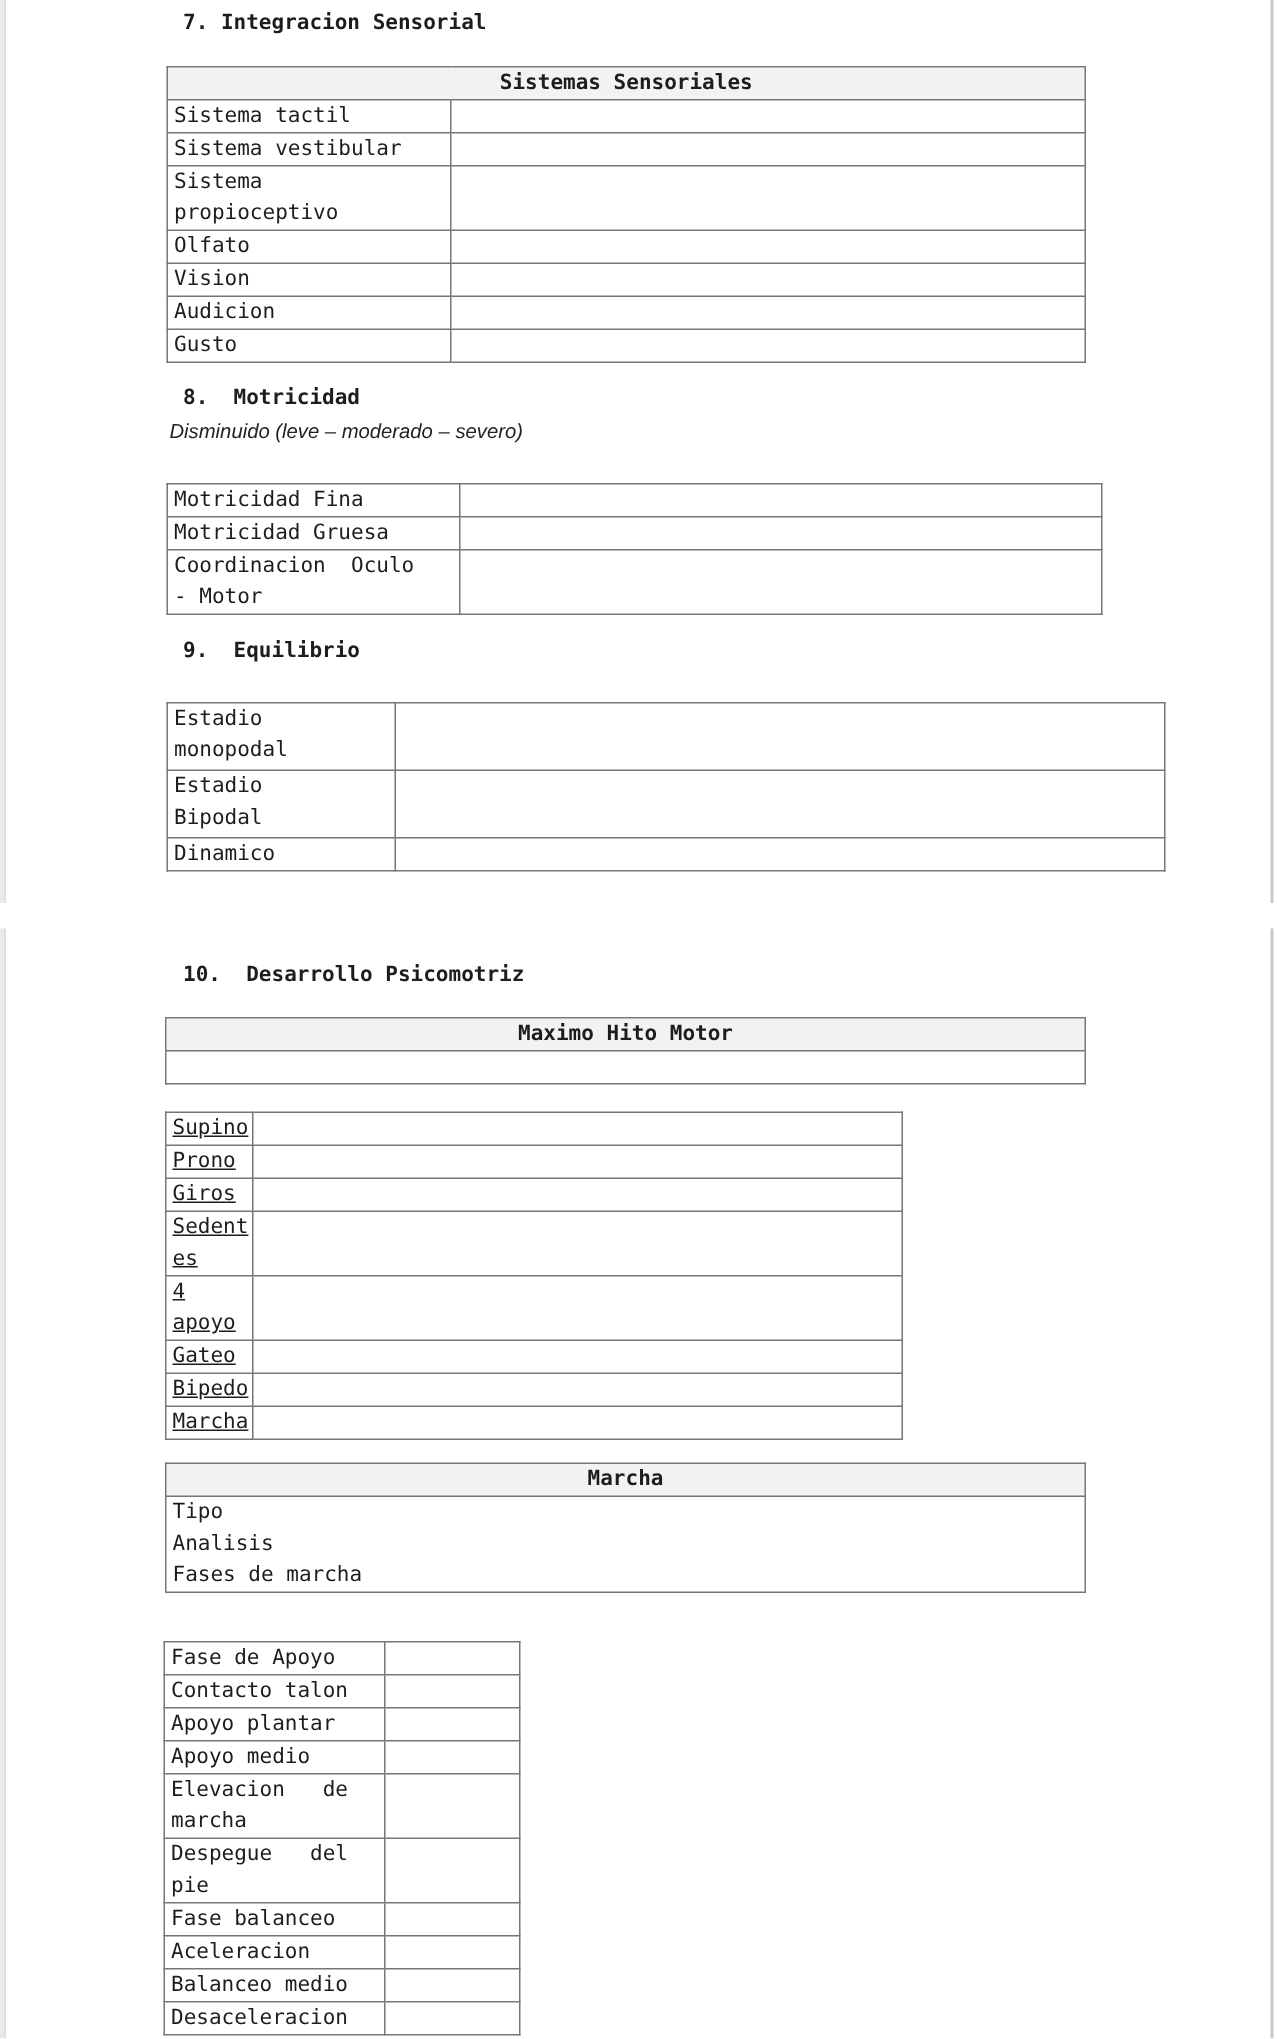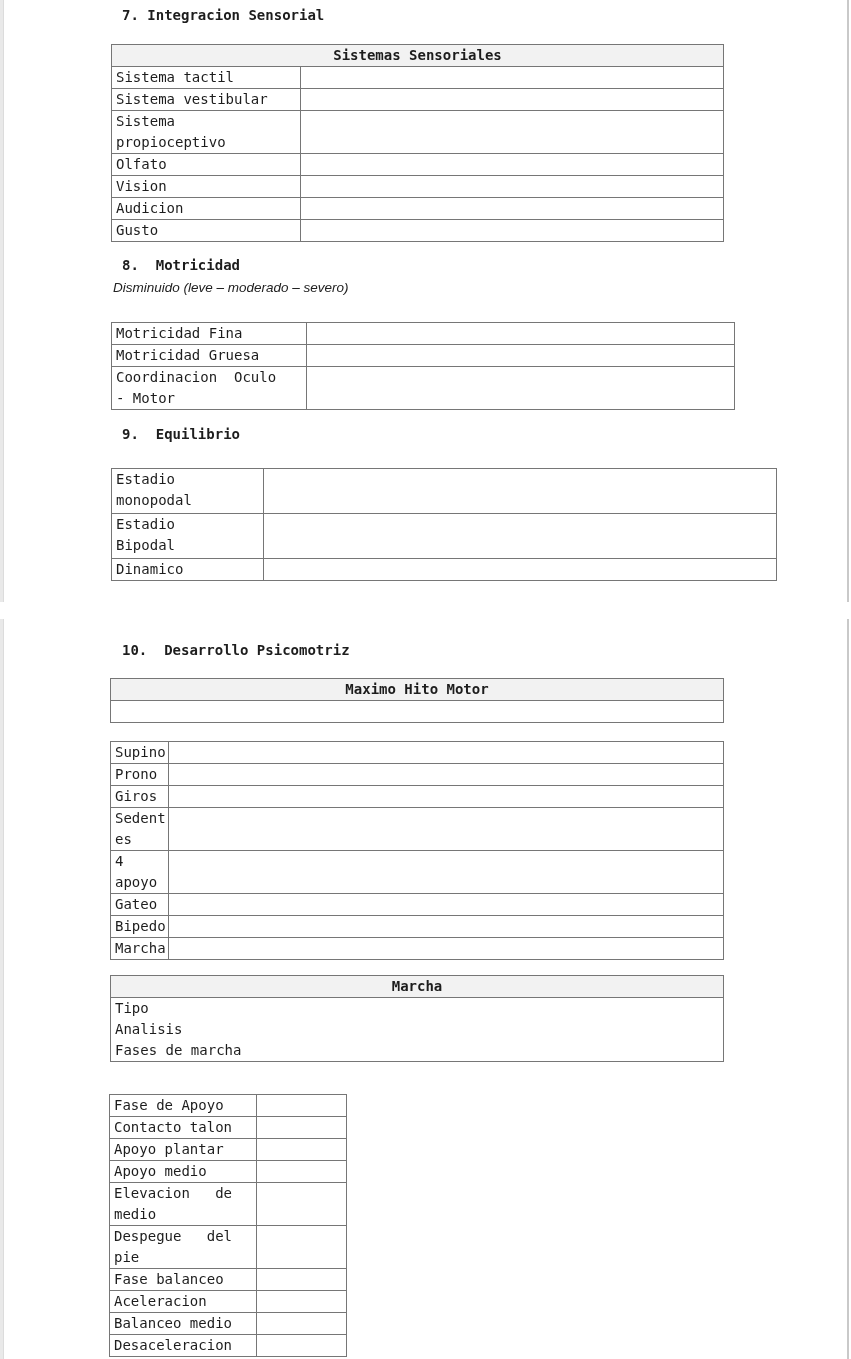--- a/index.html
+++ b/index.html
@@ -161,21 +161,21 @@
   <tbody>
       <tr>
         <th>Maximo Hito Motor</th>
       </tr>
   <tr>
         <td></td>
       </tr>
 </tbody>
   </table>
 
-<table class="doc-table" style="left:110px; top:741px; width:614px;">
+<table class="doc-table" style="left:110px; top:741px; width:492px;text-decoration:underline;">
   <colgroup>
       <col style="width:58px;">
       <col>
     </colgroup>
   <tbody>
       <tr>
         <td>Supino</td>
         <td></td>
       </tr>
   <tr>
@@ -241,21 +241,21 @@
   <tr>
         <td>Apoyo plantar</td>
         <td></td>
       </tr>
   <tr>
         <td>Apoyo medio</td>
         <td></td>
       </tr>
   <tr class="r2">
         <td>Elevacion   de
-medio</td>
+marcha</td>
         <td></td>
       </tr>
   <tr class="r2">
         <td>Despegue   del
 pie</td>
         <td></td>
       </tr>
   <tr>
         <td class="bold">Fase balanceo</td>
         <td></td>

